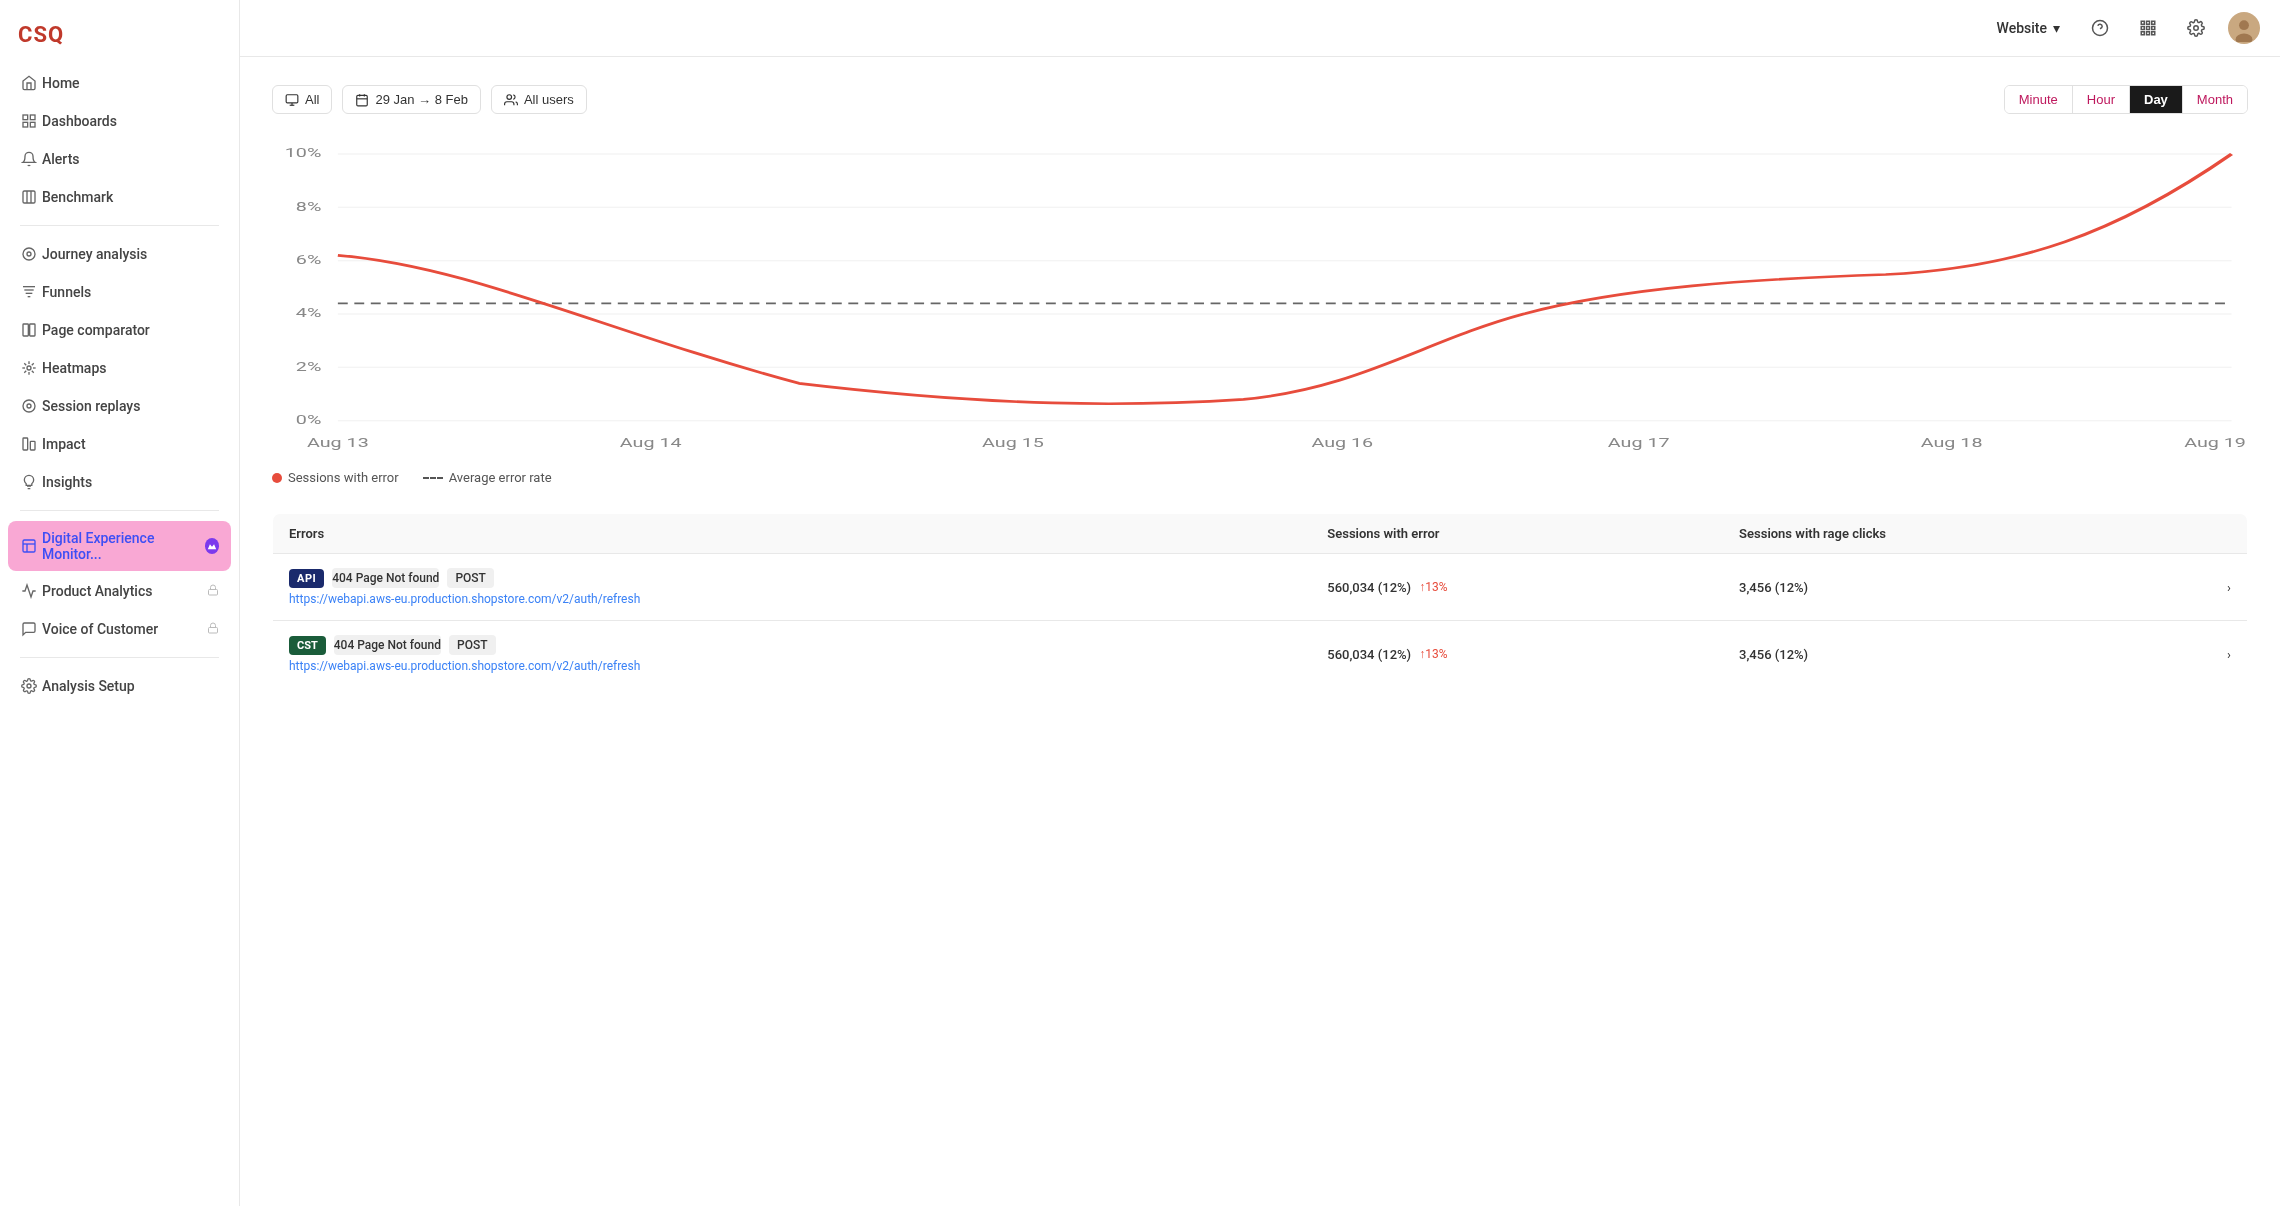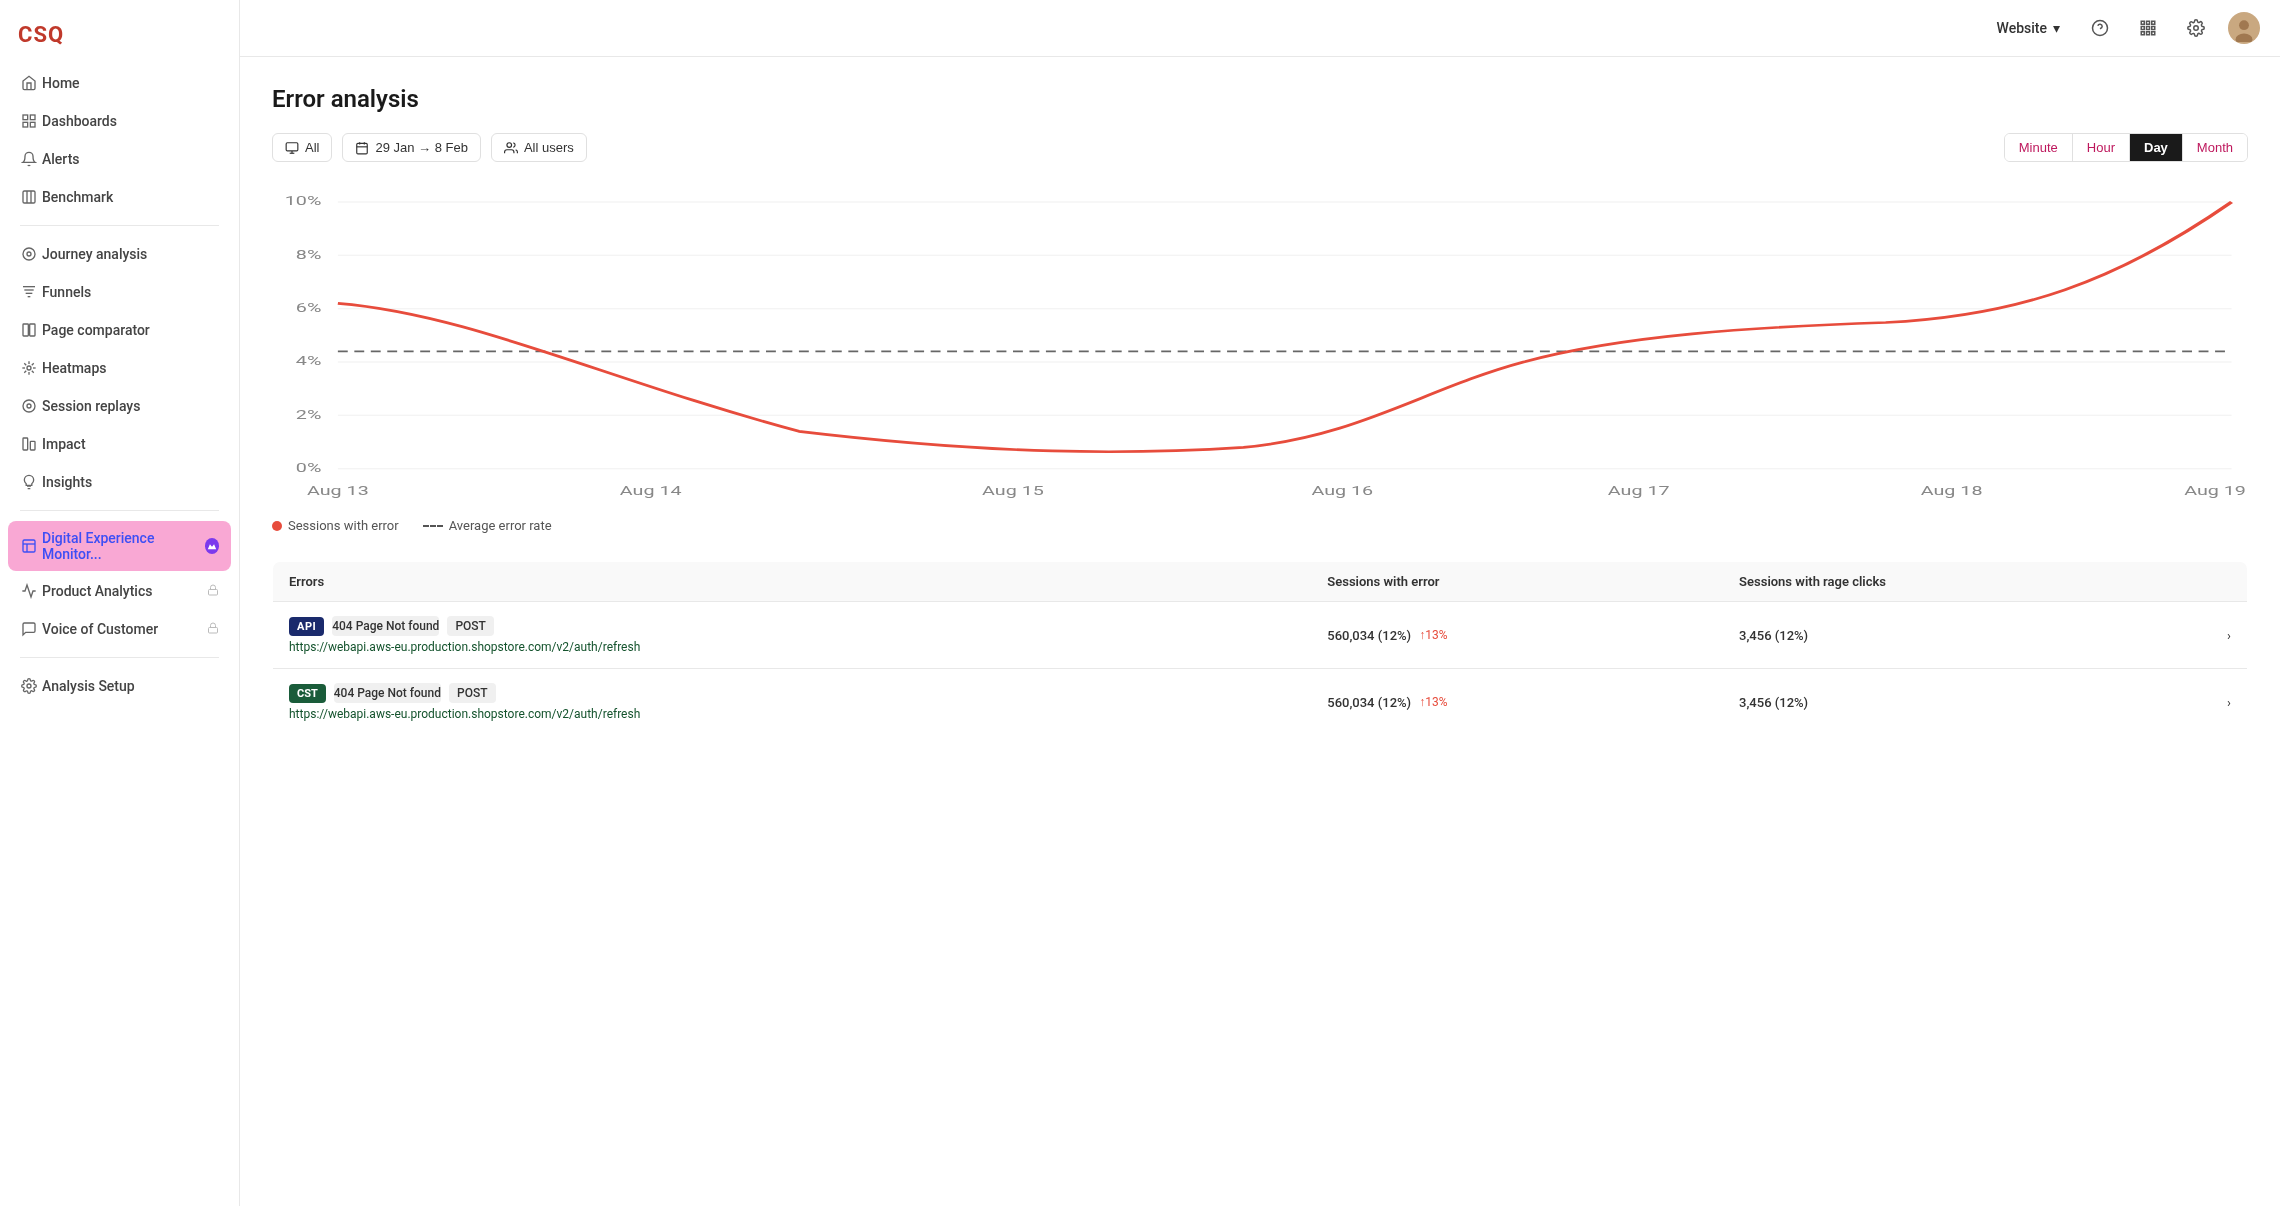--- a/index.html
+++ b/index.html
@@ -234,21 +234,21 @@
       border-radius: 4px;
     }
     .badge-post {
       background: #f0f0f0;
       color: #333;
       font-size: 12px;
       font-weight: 500;
       padding: 3px 8px;
       border-radius: 4px;
     }
-    .error-url { font-size: 12px; color: #14532d; }
+    .error-url { font-size: 12px; color: #3b82f6; }
     .sessions-cell { font-size: 13px; font-weight: 500; }
     .trend-up { color: #e74c3c; font-size: 12px; }
     .sessions-rage { font-size: 13px; font-weight: 500; }
     .chevron-cell { color: #ccc; font-size: 16px; text-align: right; }
 
     .sessions-value { display: flex; align-items: center; gap: 8px; }
   </style>
 </head>
 <body>
 
@@ -462,21 +462,20 @@
         <svg width="28" height="28" viewBox="0 0 40 40">
             <circle cx="20" cy="20" r="20" fill="#c9a880"></circle>
             <circle cx="20" cy="16" r="7" fill="#a07850"></circle>
             <ellipse cx="20" cy="36" rx="12" ry="8" fill="#a07850"></ellipse>
           </svg>
       </div>
     </div>
   </div>
 
   <div class="content">
-    <h1 class="page-title">Error analysis</h1>
 
     <div class="filters-bar">
       <button class="filter-btn">
         <svg width="14" height="14" viewBox="0 0 24 24" fill="none" stroke="currentColor" stroke-width="2">
             <rect x="2" y="3" width="20" height="14" rx="2"></rect>
             <line x1="8" y1="21" x2="16" y2="21"></line>
             <line x1="12" y1="17" x2="12" y2="21"></line>
           </svg>
         <span>All</span>
       </button>

